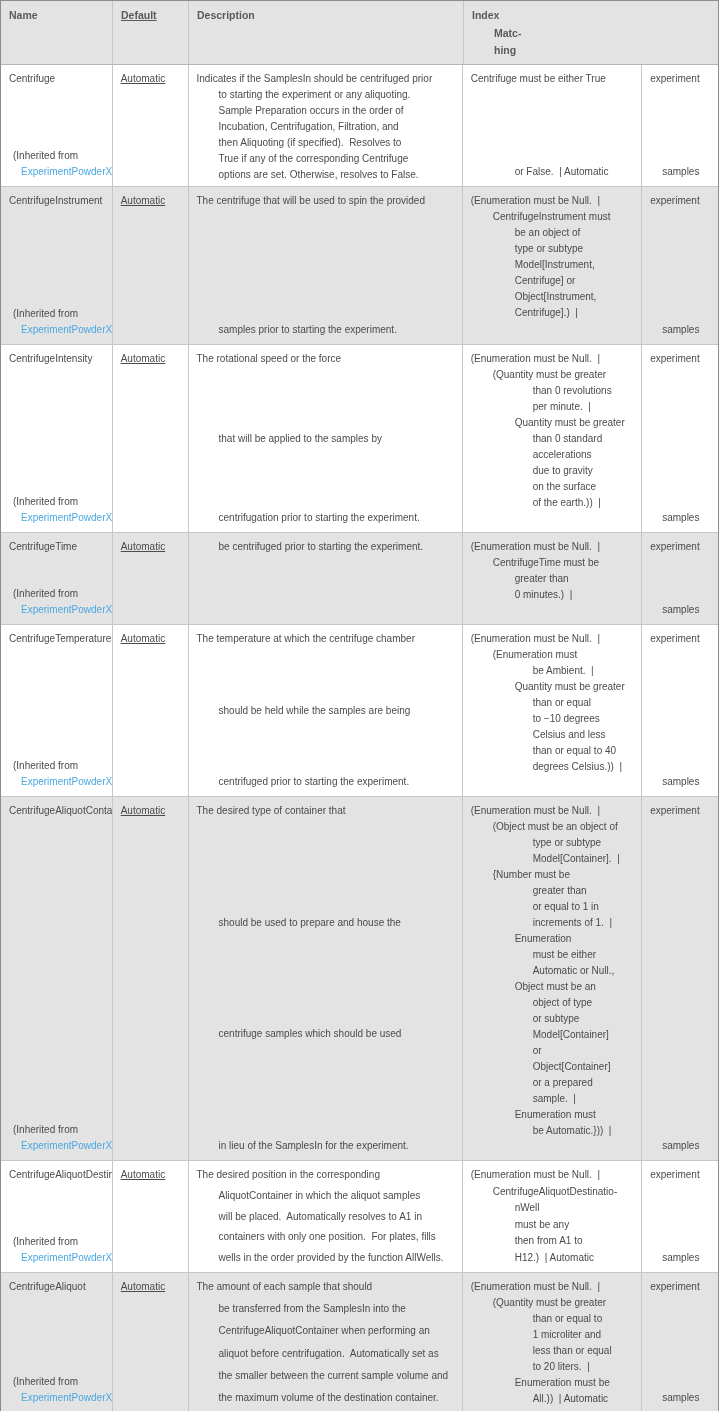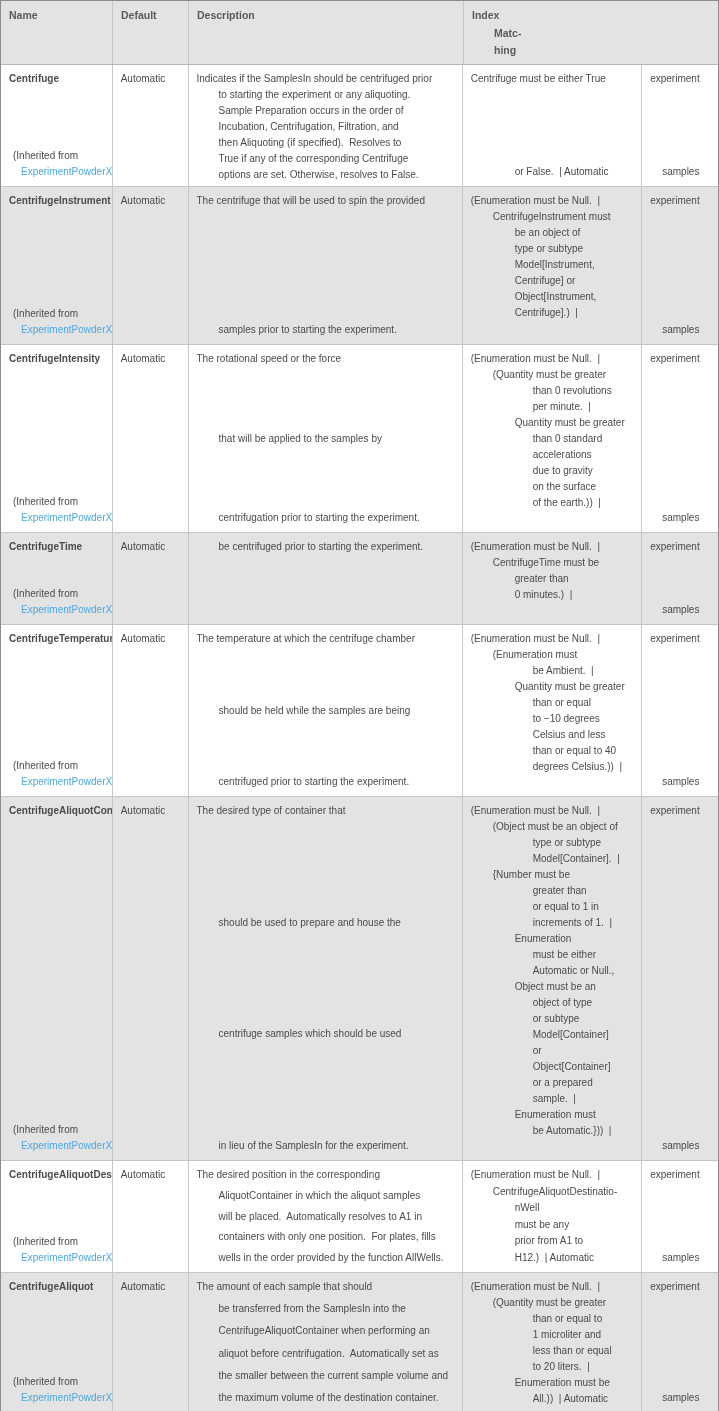--- a/index.html
+++ b/index.html
@@ -24,27 +24,27 @@
     padding:6px 8px;
     display:flex;
     flex-direction:column;
     justify-content:space-between;
     overflow:hidden;
     font-size:10px;
     line-height:16px;
   }
   .cell:last-child{border-right:none;}
   .c-name{width:112px;}
-  .c-default{width:76px;}
+  .c-default{width:76px;text-decoration:underline;}
   .c-desc{width:275px;}
   .c-pattern{width:180px;}
   .c-index{width:76px;}
   .header .cell{font-weight:bold;color:#5a5a5a;font-size:10.5px;}
   .line{white-space:pre-wrap;}
-  .nowrap{white-space:nowrap;font-weight:bold;}
+  .nowrap{white-space:nowrap;}
   .ind0{padding-left:0;}
   .ind1{padding-left:12px;margin-top:29px;}
   .ind2{padding-left:22px;}
   .ind3{padding-left:44px;}
   .ind4{padding-left:62px;}
   .inherited{margin-top:5px;}
   .inh-prefix{padding-left:4px;white-space:nowrap;}
   .inh-link{
     padding-left:12px;
     white-space:nowrap;
@@ -287,21 +287,21 @@
         <div class="line ind2">AliquotContainer in which the aliquot samples</div>
         <div class="line ind2">will be placed.  Automatically resolves to A1 in</div>
         <div class="line ind2">containers with only one position.  For plates, fills</div>
         <div class="line ind2">wells in the order provided by the function AllWells.</div>
       </div>
       <div class="cell c-pattern">
         <div class="line ind0">(Enumeration must be Null.  |</div>
         <div class="line ind2">CentrifugeAliquotDestinatio-</div>
         <div class="line ind3">nWell</div>
         <div class="line ind3">must be any</div>
-        <div class="line ind3">prior from A1 to</div>
+        <div class="line ind3">then from A1 to</div>
         <div class="line ind3">H12.)  | Automatic</div>
       </div>
       <div class="cell c-index">
         <div class="line ind0">experiment</div>
         <div class="line ind1">samples</div>
       </div>
     </div>
     <div class="trow shaded" style="height: 139px;">
       <div class="cell c-name">
         <div class="line nowrap">CentrifugeAliquot</div>

